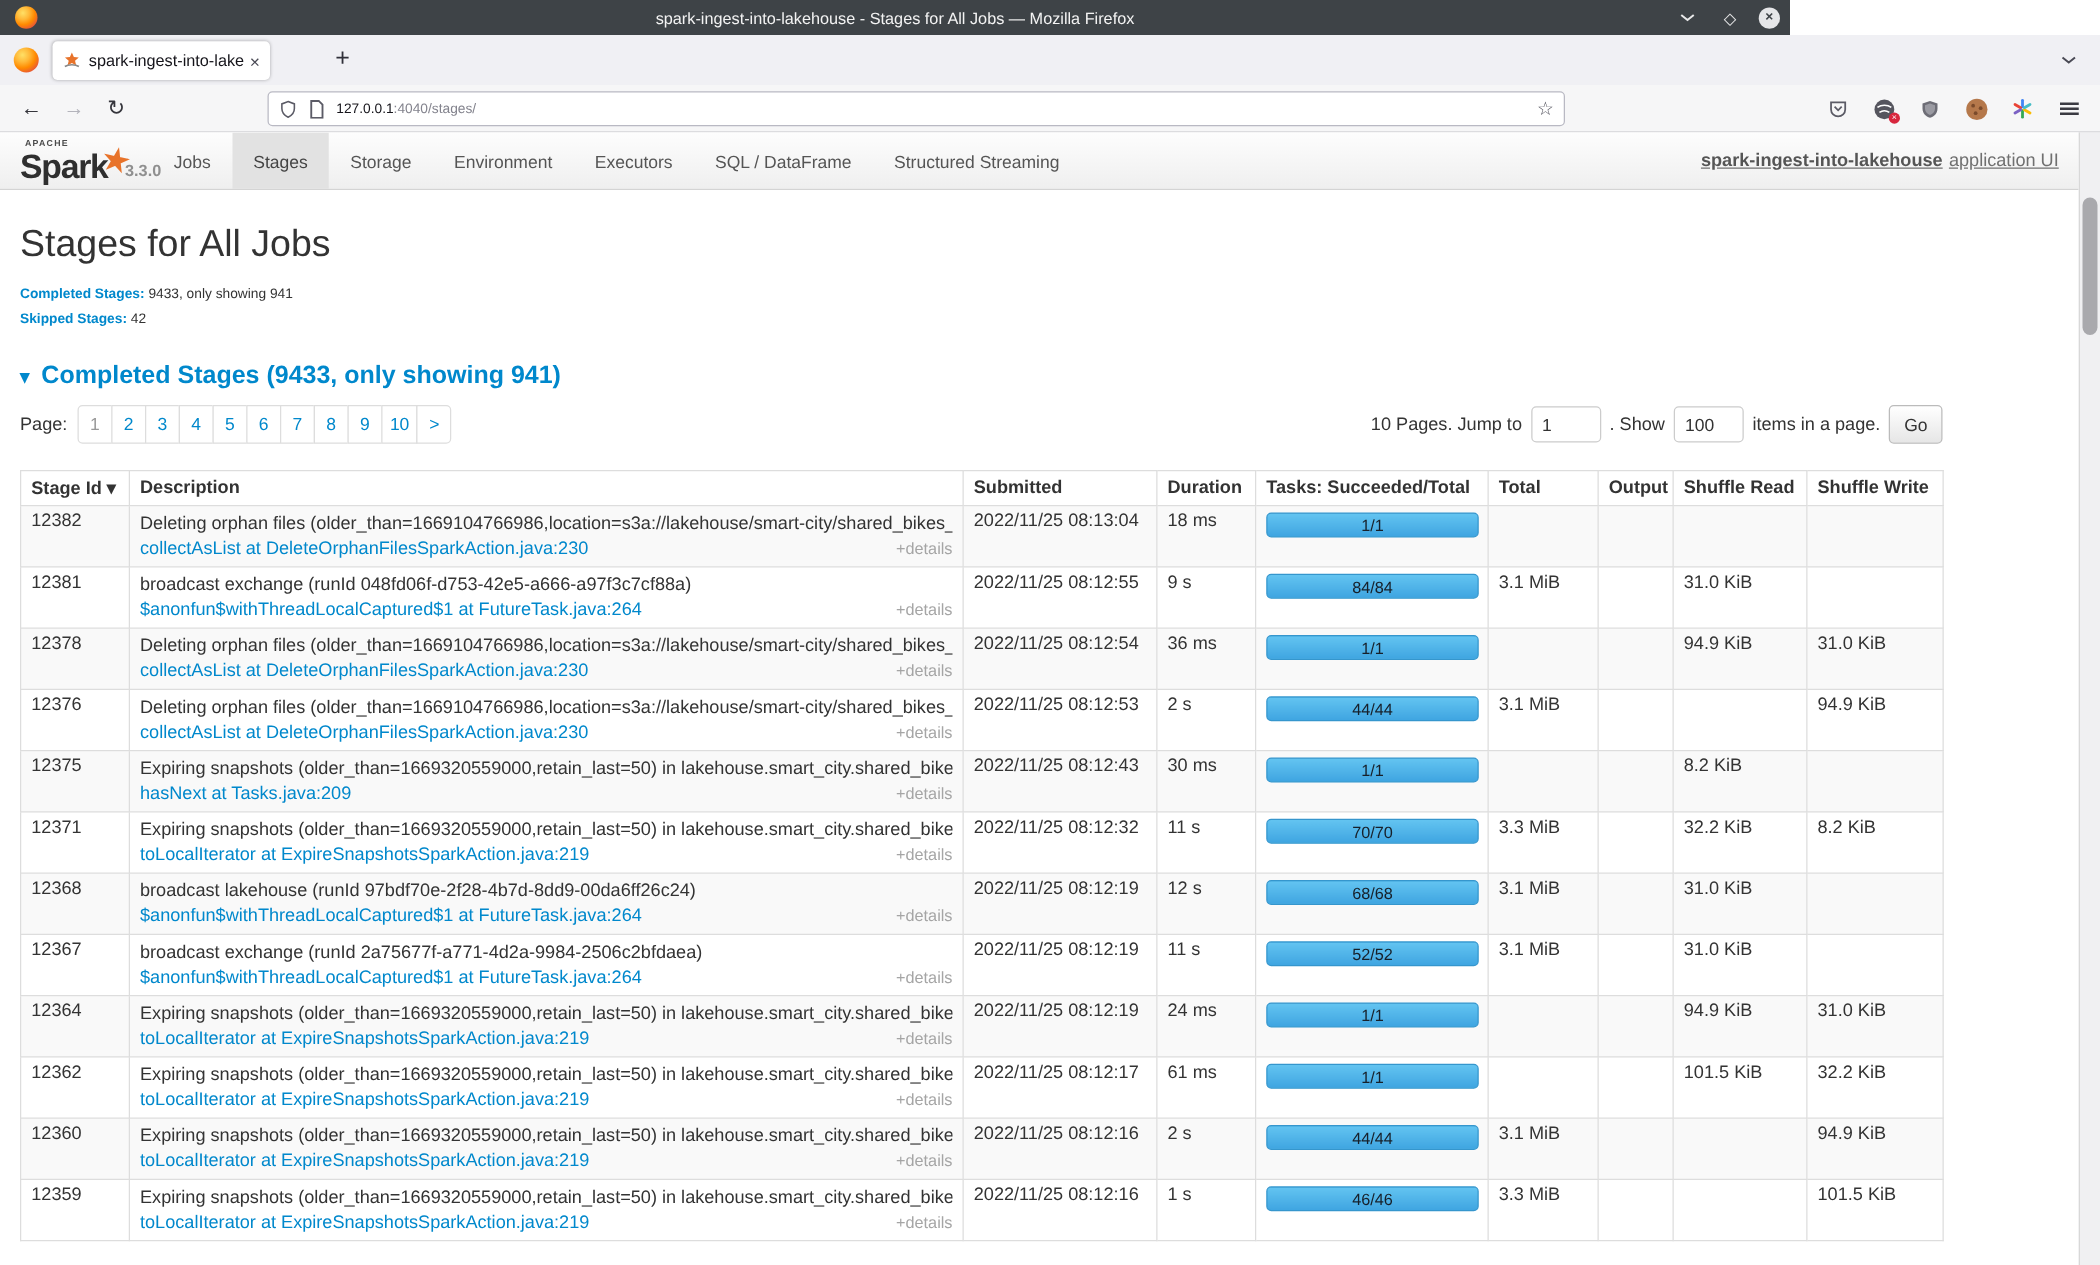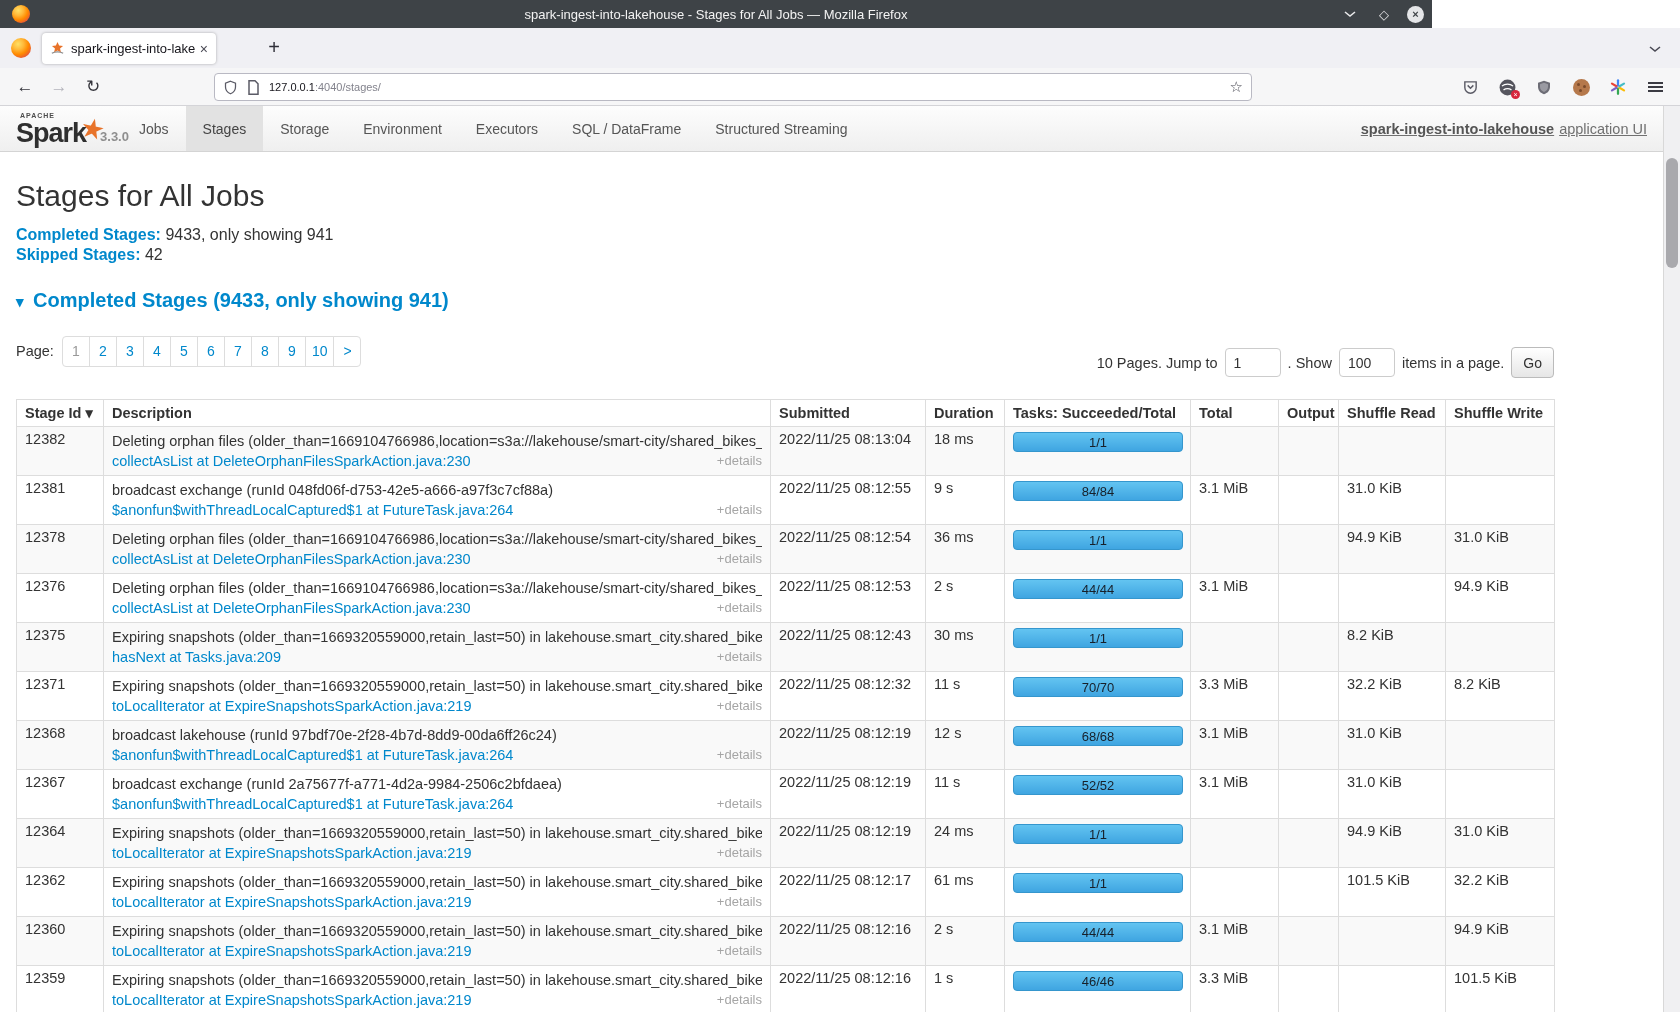--- a/index.html
+++ b/index.html
@@ -63,34 +63,34 @@
   .spark-version { font-size:13px; font-weight:bold; color:#8f8f8f; margin:0 0 4px 14px; }
   .nav-items { display:flex; align-items:stretch; }
   .nav-item { display:flex; align-items:center; padding:0 17px; font-size:14px; color:#555; cursor:pointer; }
   .nav-item.active { background:#e2e2e2; color:#444; }
   .app-title { margin-left:auto; display:flex; align-items:center; padding-right:16px; font-size:14.5px; color:#707070;text-decoration:underline; }
   .app-title b { color:#555; margin-right:5px; }
 
   
   .content { padding:0 16px; }
   h1.page-title { font-size:30px; font-weight:normal; color:#333; margin:27px 0 12px; }
-  .summary-line { font-size:16px; color:#333; line-height:20px; }
+  .summary-line { font-size:11px; color:#333; line-height:20px; }
   .summary-line a { color:#0088cc; font-weight:bold; text-decoration:none; cursor:pointer; }
   .section-head { margin-top:24px; font-size:20px; font-weight:bold; color:#0088cc; cursor:pointer; }
   .section-head .arrow { font-size:15px; margin-right:4px; }
 
   .page-row { margin-top:12px; width:1538px; display:flex; align-items:center; justify-content:space-between; }
   .page-left { display:flex; align-items:center; font-size:14.5px; color:#333; }
   .pager { display:inline-flex; margin-left:8px; }
   .pager .pg { min-width:28px; height:31px; line-height:29px; text-align:center; border:1px solid #ddd;
     margin-left:-1px; background:#fff; font-size:14px; color:#0088cc; cursor:pointer; padding:0 6px; }
   .pager .pg:first-child { border-radius:4px 0 0 4px; margin-left:0; }
   .pager .pg:last-child { border-radius:0 4px 4px 0; }
   .pager .pg.current { color:#999; cursor:default; }
-  .page-right { display:flex; align-items:center; font-size:14.5px; color:#333; gap:7px;margin-top:23px; }
+  .page-right { display:flex; align-items:center; font-size:14.5px; color:#333; gap:7px; }
   .jump-input { width:56px; height:29px; border:1px solid #ccc; border-radius:4px; padding:0 8px;
     font-size:14px; color:#333; font-family:"Liberation Sans", sans-serif; }
   .go-btn { height:31px; padding:0 11px; border:1px solid #bbb; border-radius:4px;
     background:linear-gradient(#ffffff,#e6e6e6); font-size:14px; color:#333;
     font-family:"Liberation Sans", sans-serif; cursor:pointer; }
 
   
   table.stages { margin-top:21px; width:1538px; border-collapse:collapse; table-layout:fixed; font-size:14.5px; color:#333; }
   table.stages th, table.stages td { border:1px solid #ddd; padding:4px 8px; text-align:left; vertical-align:top; }
   table.stages th { font-weight:bold; padding:5px 8px; }

